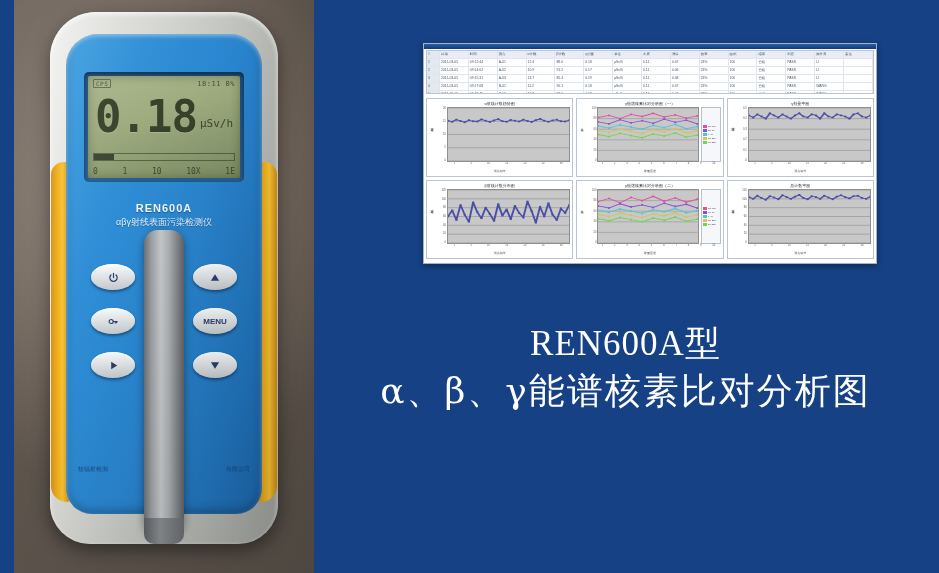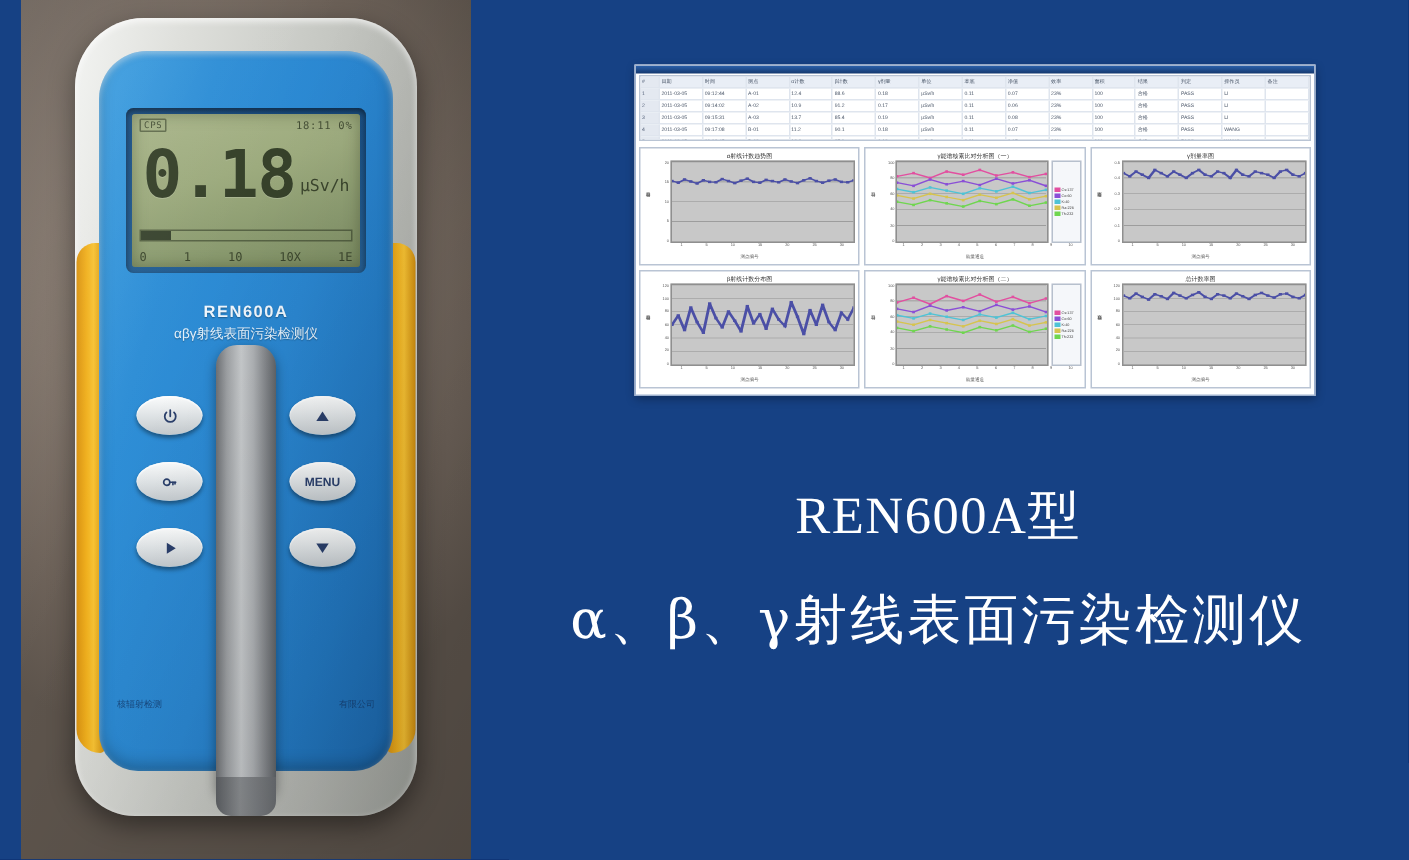--- a/index.html
+++ b/index.html
@@ -286,21 +286,20 @@
     position:absolute;
     left: 320px; right: 8px;
     top: 320px;
     text-align:center;
     color:#ffffff;
   }
   #caption .line1 {
     font-size: 35px;
     letter-spacing: 1px;
     font-family:"Liberation Serif", serif;
-    margin-bottom: 22px;
   }
   #caption .line2 {
     font-size: 36px;
     letter-spacing: 2px;
     font-family:"DejaVu Serif", serif;
   }
 </style>
 </head>
 <body>
 
@@ -1002,16 +1001,16 @@
             <span>25</span>
             <span>30</span>
           </div>
           <div class="chart-xlab">测点编号</div>
         </div>
       </div>
   </div>
 
   <div id="caption">
     <div class="line1">REN600A型</div>
-    <div class="line2">α、β、γ射线表面污染检测仪</div>
+    <div class="line2">α、β、γ能谱核素比对分析图</div>
   </div>
 
 </div>
 
 </body></html>

